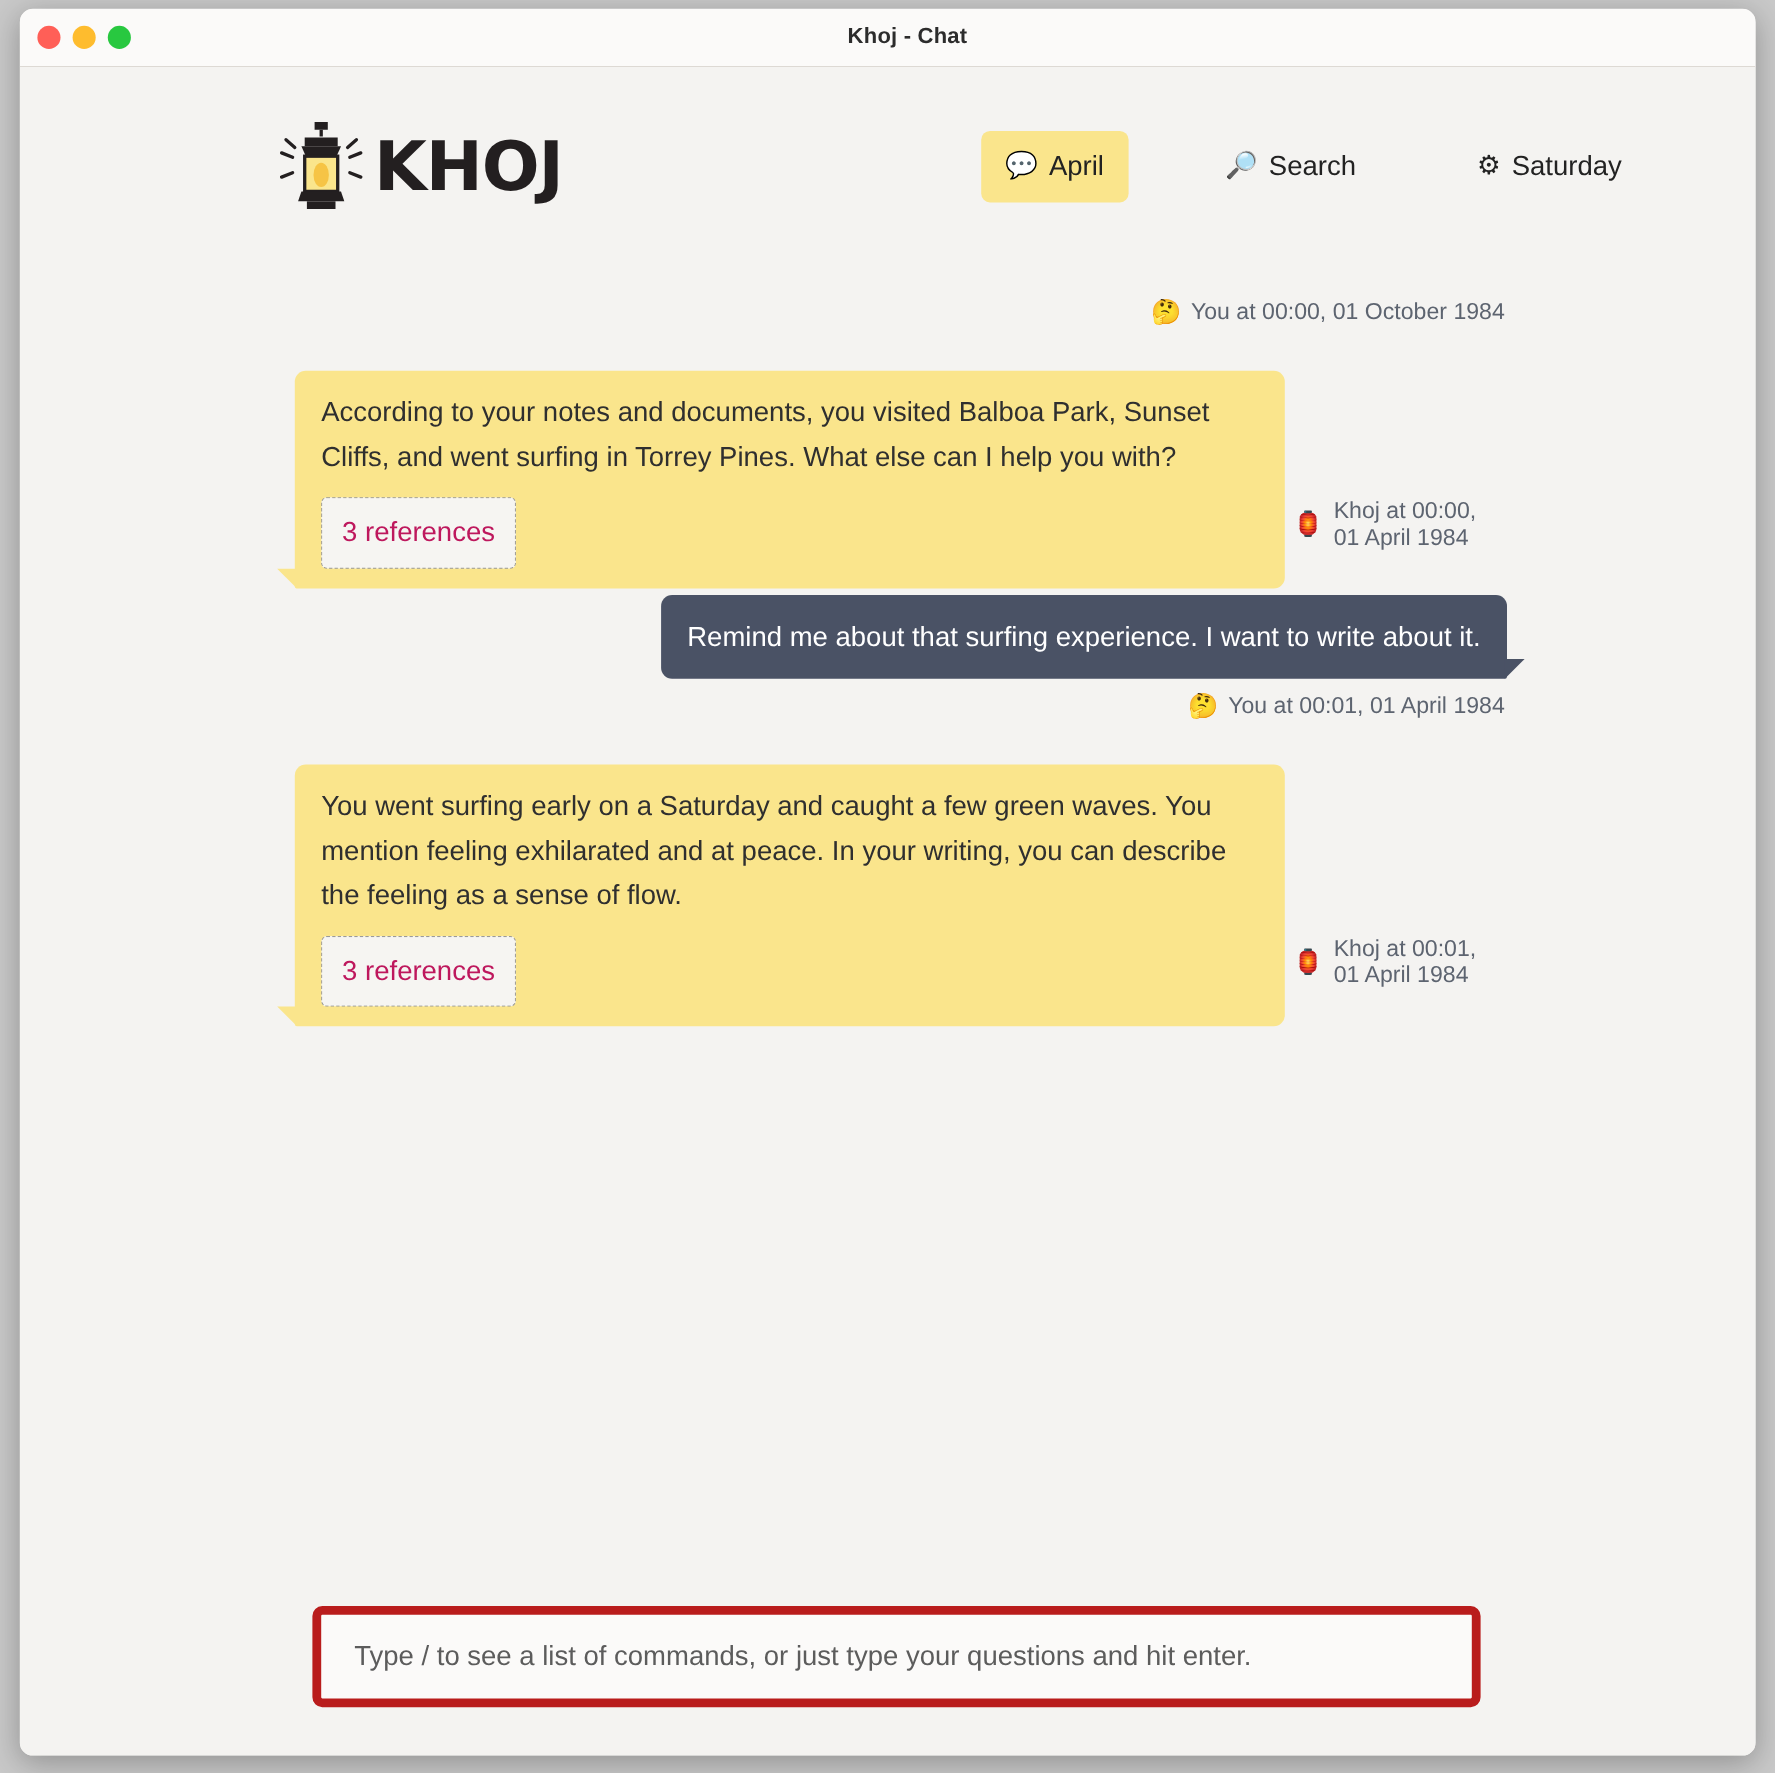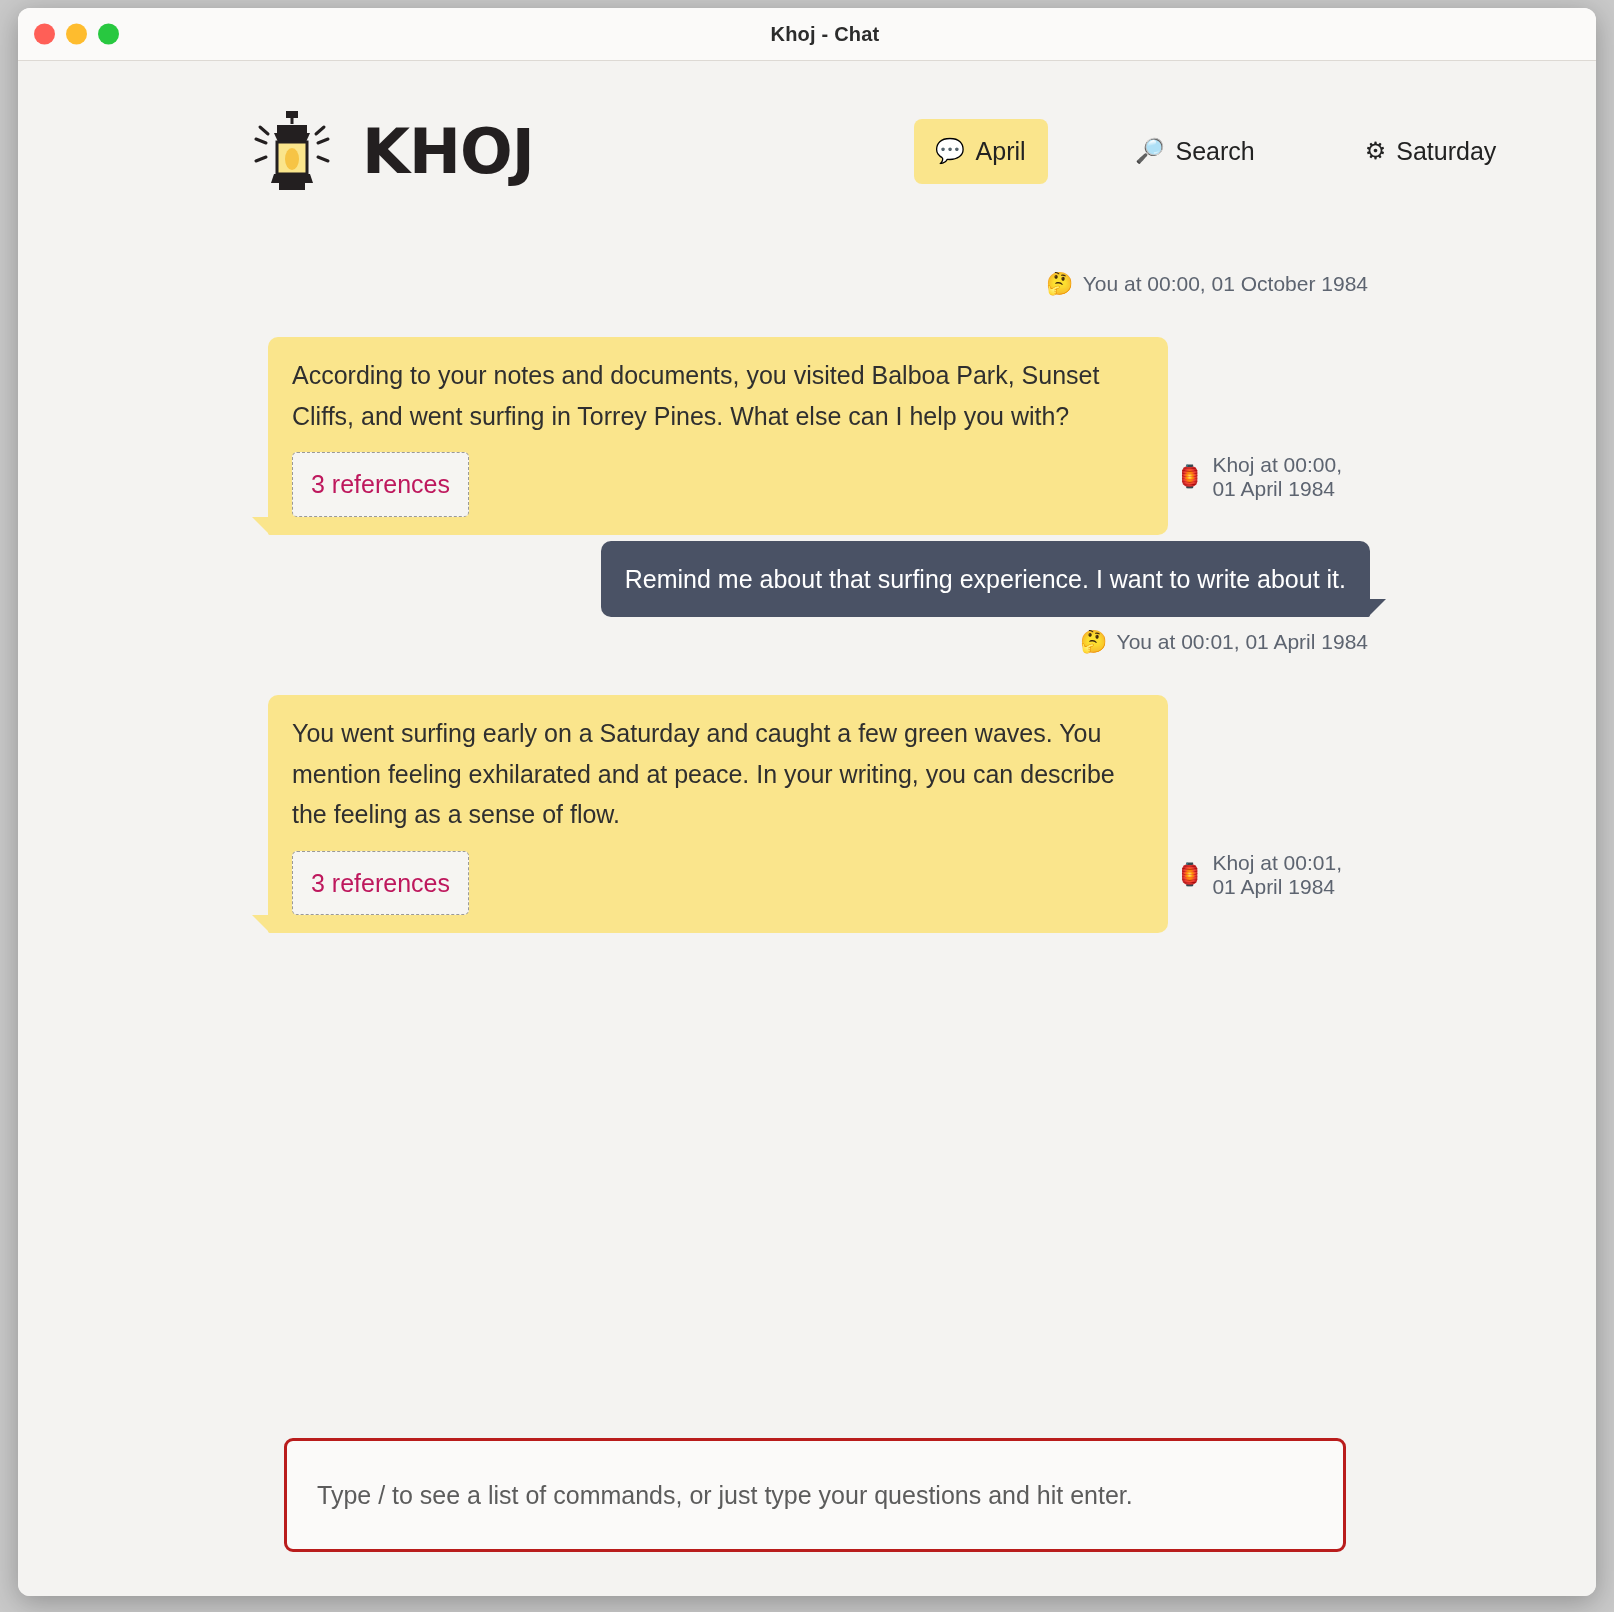--- a/index.html
+++ b/index.html
@@ -80,21 +80,21 @@
     display: flex;
     align-items: center;
     padding: 34px 0 0 0;
     height: 112px;
     flex: none;
   }
   .logo {
     margin-left: 226px;
     display: flex;
     align-items: center;
-    gap: 22px;
+    gap: 0;
   }
   .lamp {
     width: 96px;
     height: 96px;
     position: relative;
   }
   .logo-word {
     font-size: 62px;
     font-weight: bold;
     letter-spacing: -1px;
@@ -200,22 +200,22 @@
   .meta-emoji { font-size: 22px; }
 
   
   .input-wrap {
     flex: none;
     padding: 0 250px 44px 266px;
   }
   .chat-input {
     width: 100%;
     box-sizing: border-box;
-    height: 114px;
-    border: 3px solid #b91c1c;
+    height: 92px;
+    border: 8px solid #b91c1c;
     border-radius: 9px;
     background: #fbfaf9;
     font-size: 25px;
     color: #555;
     padding: 0 30px;
     font-family: "Liberation Sans", sans-serif;
     outline: none;
   }
   .chat-input::placeholder { color: #5c5c5c; }
 </style>

